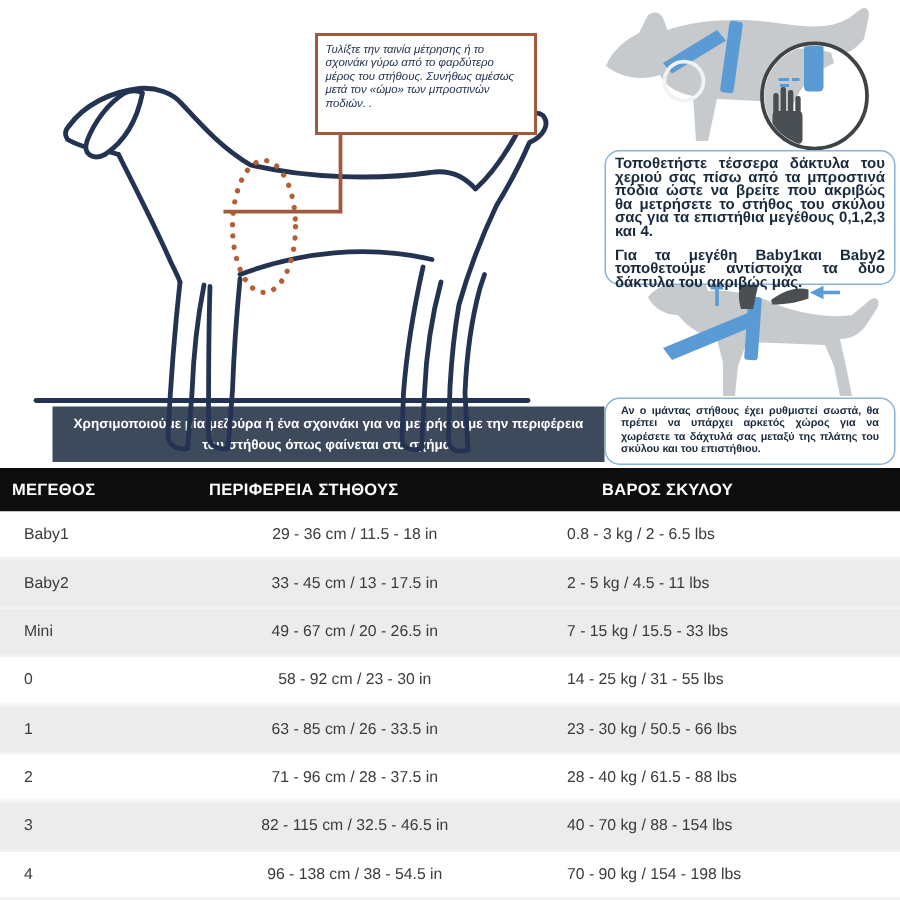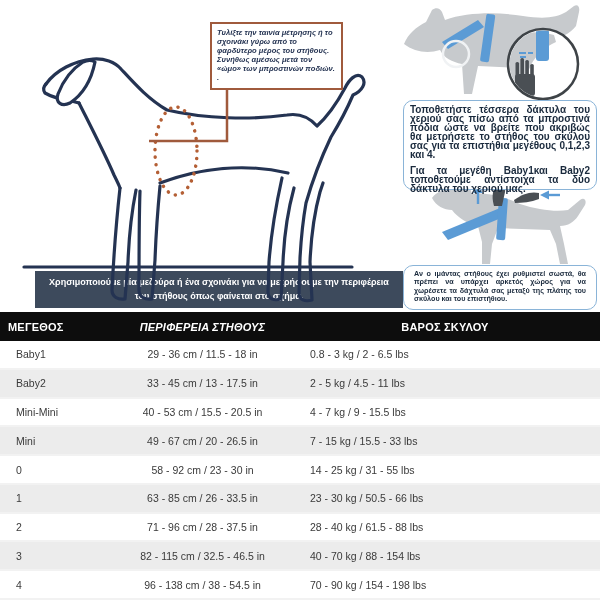--- a/index.html
+++ b/index.html
@@ -11,48 +11,48 @@
   *{margin:0;padding:0;box-sizing:border-box;}
   html,body{width:600px;height:600px;overflow:hidden;background:#fff;
     font-family:"Liberation Sans",sans-serif;}
   .stage{position:relative;width:600px;height:600px;background:#fff;}
 
   
   .banner{position:absolute;left:35px;top:271px;width:368px;height:37px;
     background:var(--banner-bg);color:#fff;font-weight:bold;font-size:9px;
     line-height:14px;text-align:center;padding:4px 12px 0 12px;z-index:1;}
   .left-art{position:absolute;left:0;top:0;width:403px;height:312px;z-index:2;pointer-events:none;}
-  .callout{position:absolute;left:210px;top:22px;width:133px;height:68px;
+  .callout{position:absolute;left:210px;top:22px;width:148px;height:68px;
     background:#fff;border:2px solid var(--callout-border);z-index:3;
-    color:var(--outline-navy);font-style:italic;font-weight:bold;
+    color:var(--outline-navy);font-style:italic;font-weight:normal;
     font-size:7.6px;line-height:9px;padding:4px 5px;}
 
   
   .right-art{position:absolute;z-index:2;pointer-events:none;}
   .info-box{position:absolute;left:403px;width:194px;background:#fff;
     border:1.5px solid var(--box-border-blue);border-radius:10px;
     color:#19293c;font-weight:bold;font-size:10px;line-height:8.9px;
     text-align:justify;padding:5px 6px;z-index:3;}
   .info-box p + p{margin-top:8px;}
   #box1{top:100px;height:90px;}
   #box2{top:265px;height:45px;font-size:7.2px;line-height:8.4px;padding:4px 10px;}
 
   
   .size-table{position:absolute;left:0;top:312px;width:600px;height:288px;
     display:flex;flex-direction:column;}
   .thead{height:29px;flex:0 0 29px;background:var(--header-bg);color:#fff;
     display:grid;grid-template-columns:95px 215px 1fr;align-items:center;
     font-weight:bold;font-size:11px;letter-spacing:.2px;}
   .thead .c1{padding-left:8px;}
-  .thead .c2{text-align:center;font-style:italic;}
+  .thead .c2{text-align:center;}
   .thead .c3{text-align:center;padding-right:20px;}
   .tbody{flex:1;display:flex;flex-direction:column;}
   .trow{flex:1;display:grid;grid-template-columns:95px 215px 1fr;
     align-items:center;font-size:10.5px;color:var(--row-text);
-    background:#fff;border-bottom:2px solid #f2f2f2;}
+    background:#fff;border-bottom:2px solid #f2f2f2;gap:34px;}
   .trow.alt{background:var(--row-alt-bg);}
   .trow .c1{padding-left:16px;}
   .trow .c2{text-align:center;}
   .trow .c3{text-align:left;padding-right:20px;}
 </style>
 </head>
 <body>
 
 <div class="stage">
 
@@ -125,21 +125,21 @@
           <rect x="122.4" y="56" width="3.6" height="19" rx="1.6"></rect>
           <rect x="127.3" y="58" width="3.6" height="17" rx="1.6"></rect>
           <rect x="132.2" y="62" width="3.6" height="13" rx="1.6"></rect>
         </g>
       </g>
     </g>
   </svg>
 
   <div class="info-box" id="box1">
     <p>Τοποθετήστε τέσσερα δάκτυλα του χεριού σας πίσω από τα μπροστινά πόδια ώστε να βρείτε που ακριβώς θα μετρήσετε το στήθος του σκύλου σας για τα επιστήθια μεγέθους 0,1,2,3 και 4.</p>
-    <p>Για τα μεγέθη Baby1και Baby2 τοποθετούμε αντίστοιχα τα δύο δάκτυλα του χεριού μας.</p>
+    <p>Για τα μεγέθη Baby1και Baby2 τοποθετούμε αντίστοιχα τα δύο δάκτυλα του ακριβώς μας.</p>
   </div>
 
   <svg class="right-art" style="left:428px;top:182px;" width="172" height="84" viewBox="0 0 172 84">
     <path fill="#c7cacd" d="M4,16 C10,8 20,6 28,8 L32,2 C36,-1 41,1 42,6 L44,12
       C60,10 80,16 92,22 C110,28 128,30 140,28 L152,18 C156,15 159,18 157,23 L150,34
       C146,40 140,44 132,44 L136,62 L140,82 L132,82 L128,62 L122,48 L70,46 L64,62 L62,82 L54,82
       L54,60 L50,44 C40,42 30,36 24,28 C16,28 8,24 4,16 Z"></path>
     <g>
       <polygon points="14,50 72,26 78,34 20,58" fill="#5b9bd5"></polygon>
       <rect x="70" y="16" width="9" height="42" rx="2" fill="#5b9bd5" transform="rotate(4 74 30)"></rect>
@@ -172,25 +172,20 @@
       <div class="c2">29 - 36 cm / 11.5 - 18 in</div>
       <div class="c3">0.8 - 3 kg / 2 - 6.5 lbs</div>
     </div>
 
     <div class="trow alt">
       <div class="c1">Baby2</div>
       <div class="c2">33 - 45 cm / 13 - 17.5 in</div>
       <div class="c3">2 - 5 kg / 4.5 - 11 lbs</div>
     </div>
 
-    <div class="trow">
-      <div class="c1">Mini-Mini</div>
-      <div class="c2">40 - 53 cm / 15.5 - 20.5 in</div>
-      <div class="c3">4 - 7 kg / 9 - 15.5 lbs</div>
-    </div>
 
     <div class="trow alt">
       <div class="c1">Mini</div>
       <div class="c2">49 - 67 cm / 20 - 26.5 in</div>
       <div class="c3">7 - 15 kg / 15.5 - 33 lbs</div>
     </div>
 
     <div class="trow">
       <div class="c1">0</div>
       <div class="c2">58 - 92 cm / 23 - 30 in</div>

